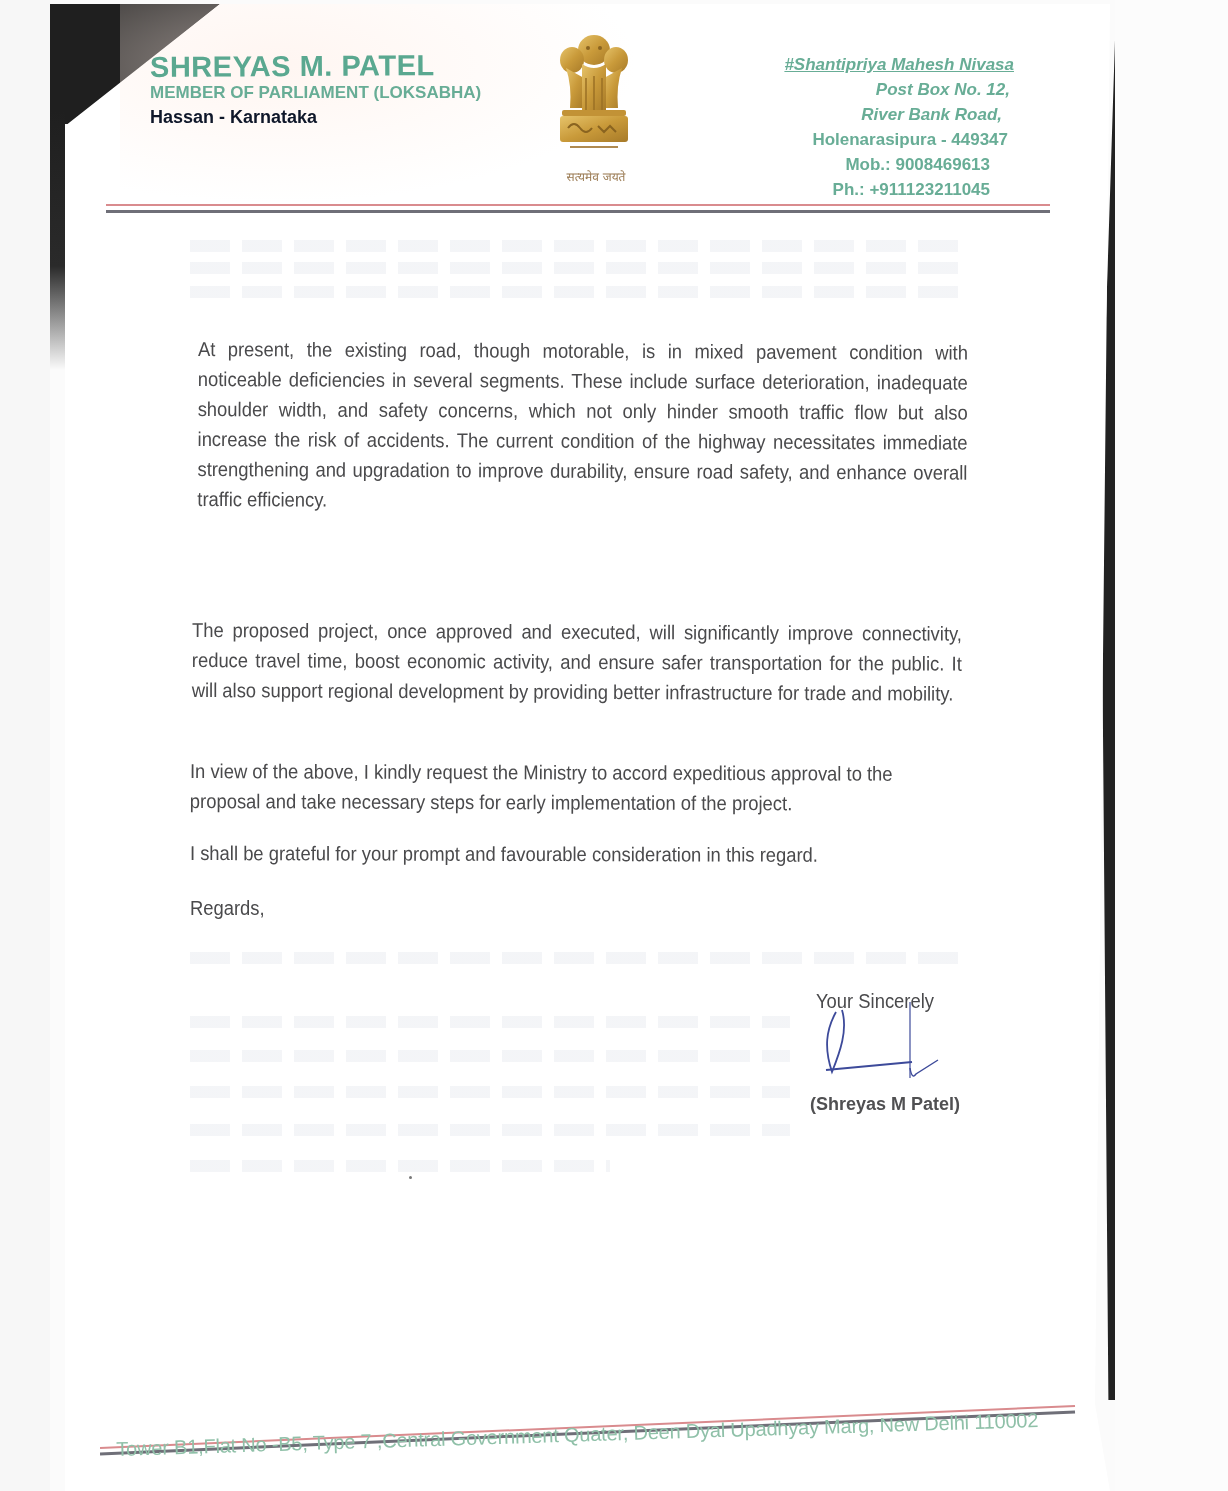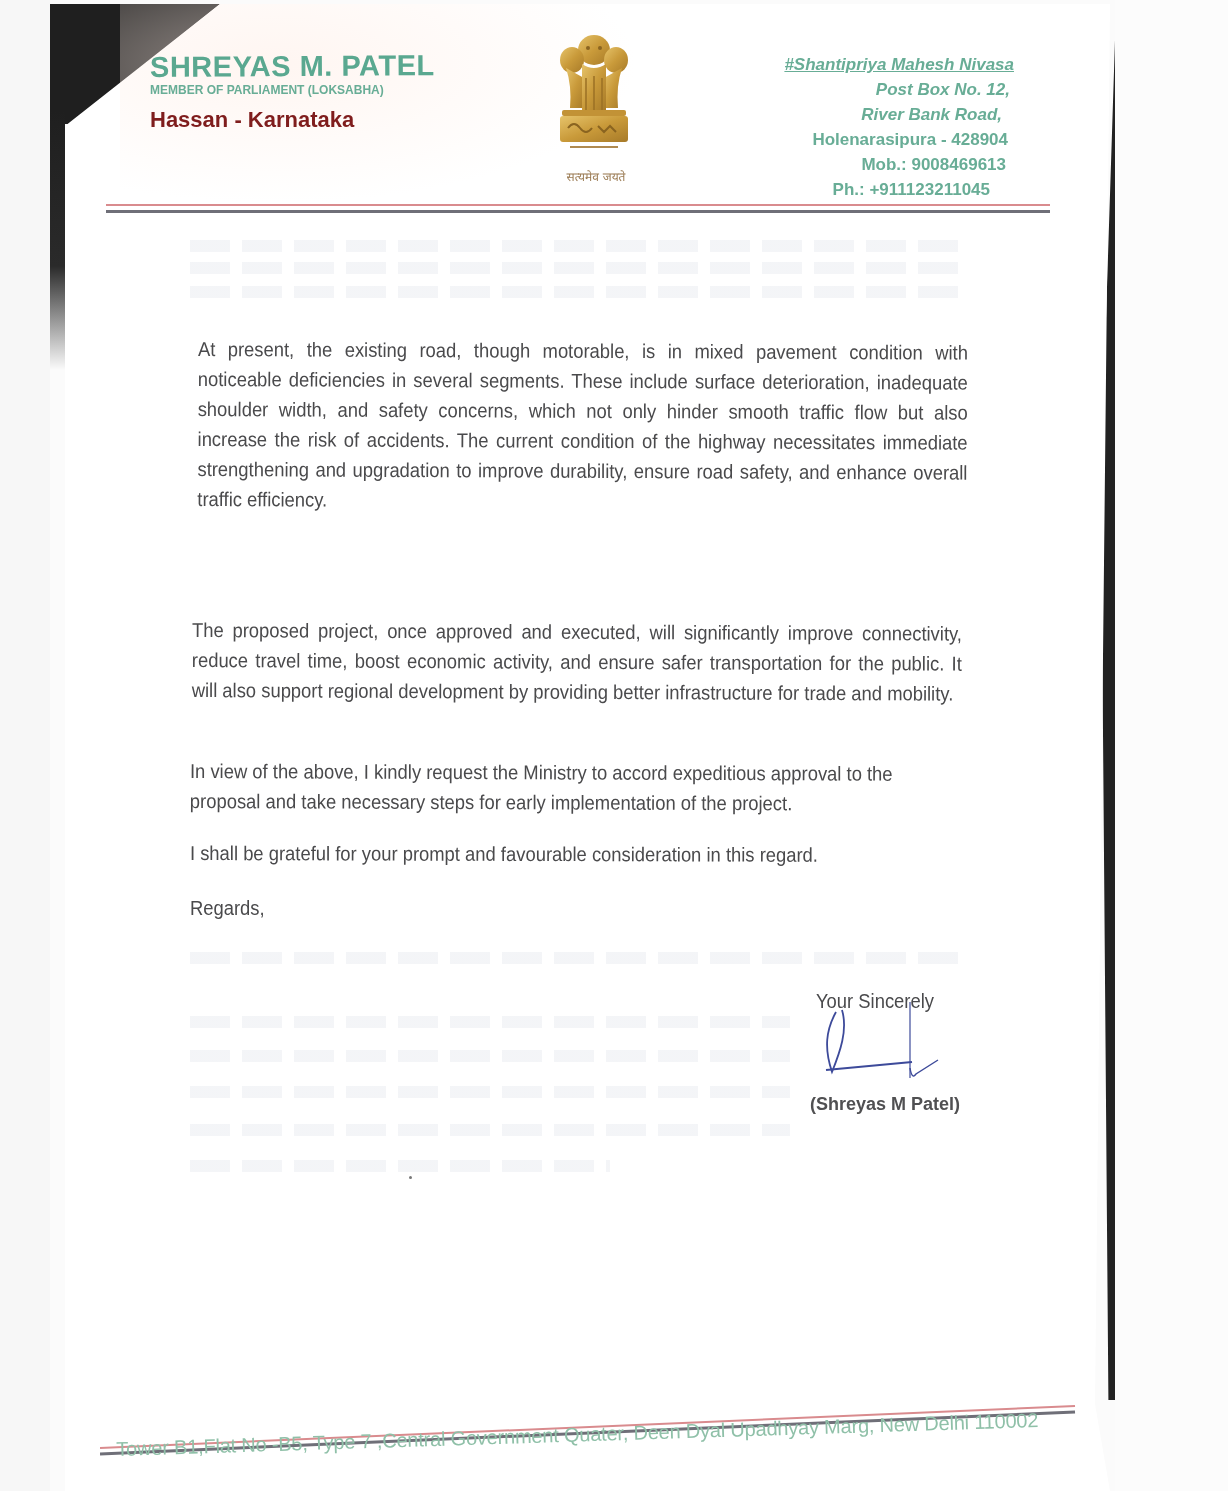--- a/index.html
+++ b/index.html
@@ -42,45 +42,45 @@
 
     
     .lh-name {
       position: absolute; left: 150px; top: 50px;
       font-size: 29px; font-weight: bold; letter-spacing: 0.5px;
       color: #5aa890;
       transform: rotate(-0.4deg);
     }
     .lh-role {
       position: absolute; left: 150px; top: 83px;
-      font-size: 12px; font-weight: bold; color: #68ad96;
+      font-size: 17px; font-weight: bold; color: #68ad96;
     }
     .lh-place {
       position: absolute; left: 150px; top: 107px;
-      font-size: 22px; font-weight: bold; color: #7f1d1d;
+      font-size: 18px; font-weight: bold; color: #0f172a;
     }
     .emblem {
       position: absolute; left: 552px; top: 28px; width: 84px; height: 128px;
     }
     .motto {
       position: absolute; left: 556px; top: 168px; width: 80px; text-align: center;
       font-family: "DejaVu Sans", sans-serif;
       font-size: 12px; color: #9a7a52;
     }
     .addr {
       position: absolute; right: 214px; top: 52px; text-align: right;
       font-size: 17px; font-weight: bold; color: #68ad96; line-height: 25px;
     }
     .addr .l0 { font-style: italic; text-decoration: underline; }
     .addr .l1, .addr .l2 { font-style: italic; }
     .addr div:nth-child(1) { margin-right: 0; }
     .addr div:nth-child(2) { margin-right: 4px; }
     .addr div:nth-child(3) { margin-right: 12px; }
     .addr div:nth-child(4) { margin-right: 6px; }
-    .addr div:nth-child(5) { margin-right: 8px; }
+    .addr div:nth-child(5) { margin-right: 24px; }
     .addr div:nth-child(6) { margin-right: 24px; }
 
     .rule {
       position: absolute; height: 2px;
     }
     .rule.red { background: #d98b8e; }
     .rule.grey { background: #6f6f78; height: 3px; }
 
     
     .ghost {
@@ -167,21 +167,21 @@
     <rect x="8" y="88" width="68" height="26" rx="3" fill="url(#gold)"></rect>
     <path d="M16 100 q6 -8 12 0 q6 8 12 0 M46 98 l6 6 l6 -6 l6 6" stroke="#8a6420" stroke-width="2" fill="none"></path>
     <rect x="18" y="118" width="48" height="2" fill="#b08a50"></rect>
   </svg>
   <div class="motto">सत्यमेव जयते</div>
 
   <div class="addr">
     <div class="l0">#Shantipriya Mahesh Nivasa</div>
     <div class="l1">Post Box No. 12,</div>
     <div class="l2">River Bank Road,</div>
-    <div>Holenarasipura - 428904</div>
+    <div>Holenarasipura - 449347</div>
     <div>Mob.: 9008469613</div>
     <div>Ph.: +911123211045</div>
   </div>
 
   <div class="rule red" style="left:106px; top:204px; width:944px;"></div>
   <div class="rule grey" style="left:106px; top:210px; width:944px;"></div>
 </div>
 
 <div class="ghost" style="top:240px;"></div>
 <div class="ghost" style="top:262px;"></div>

